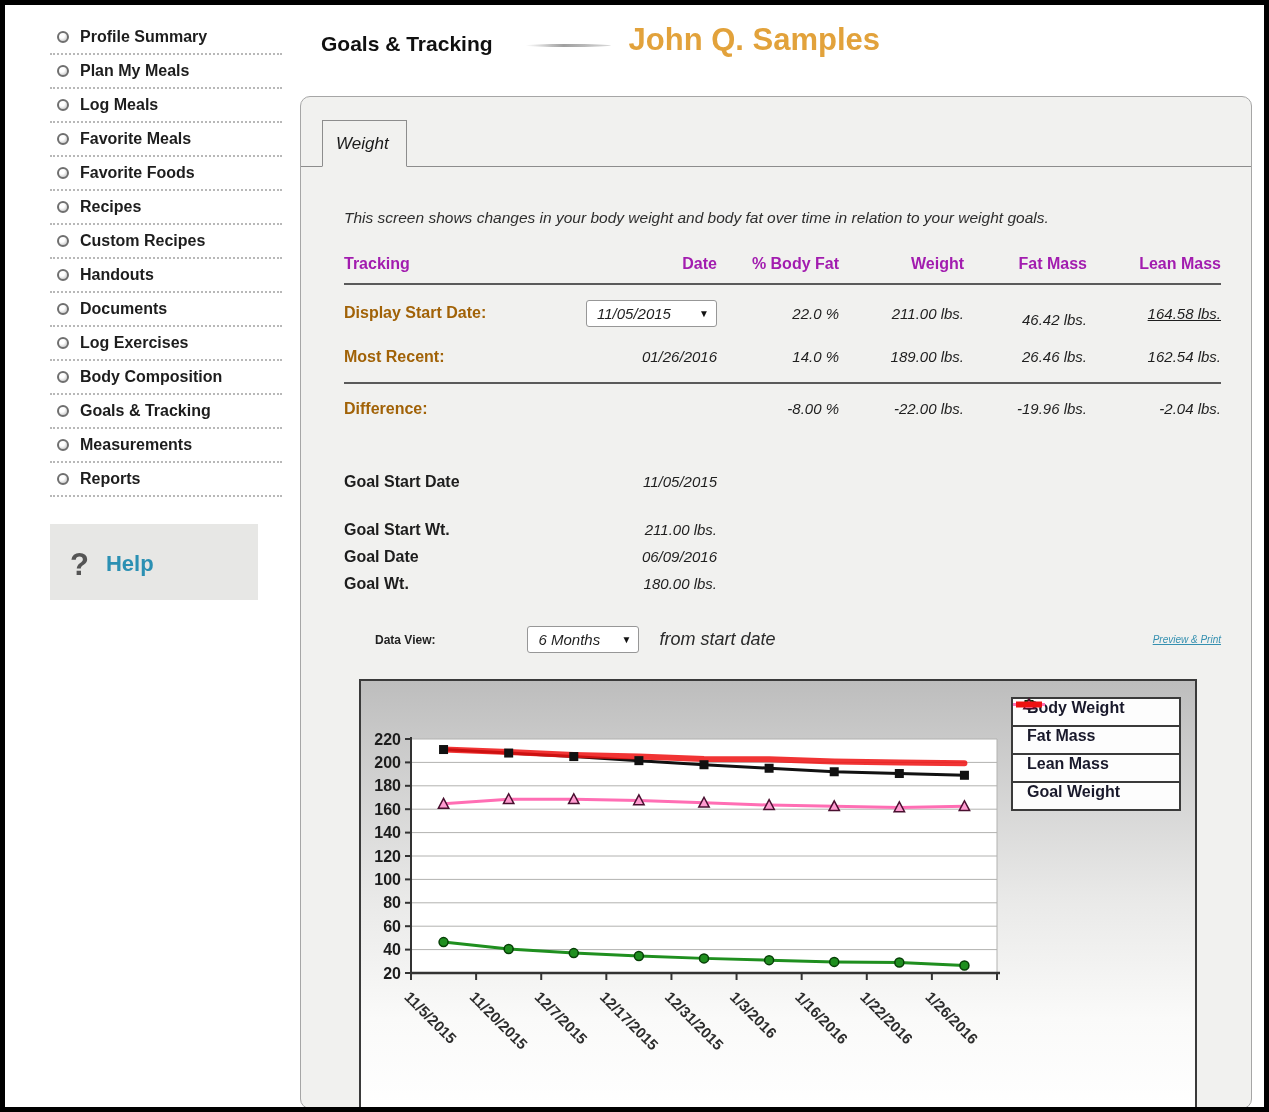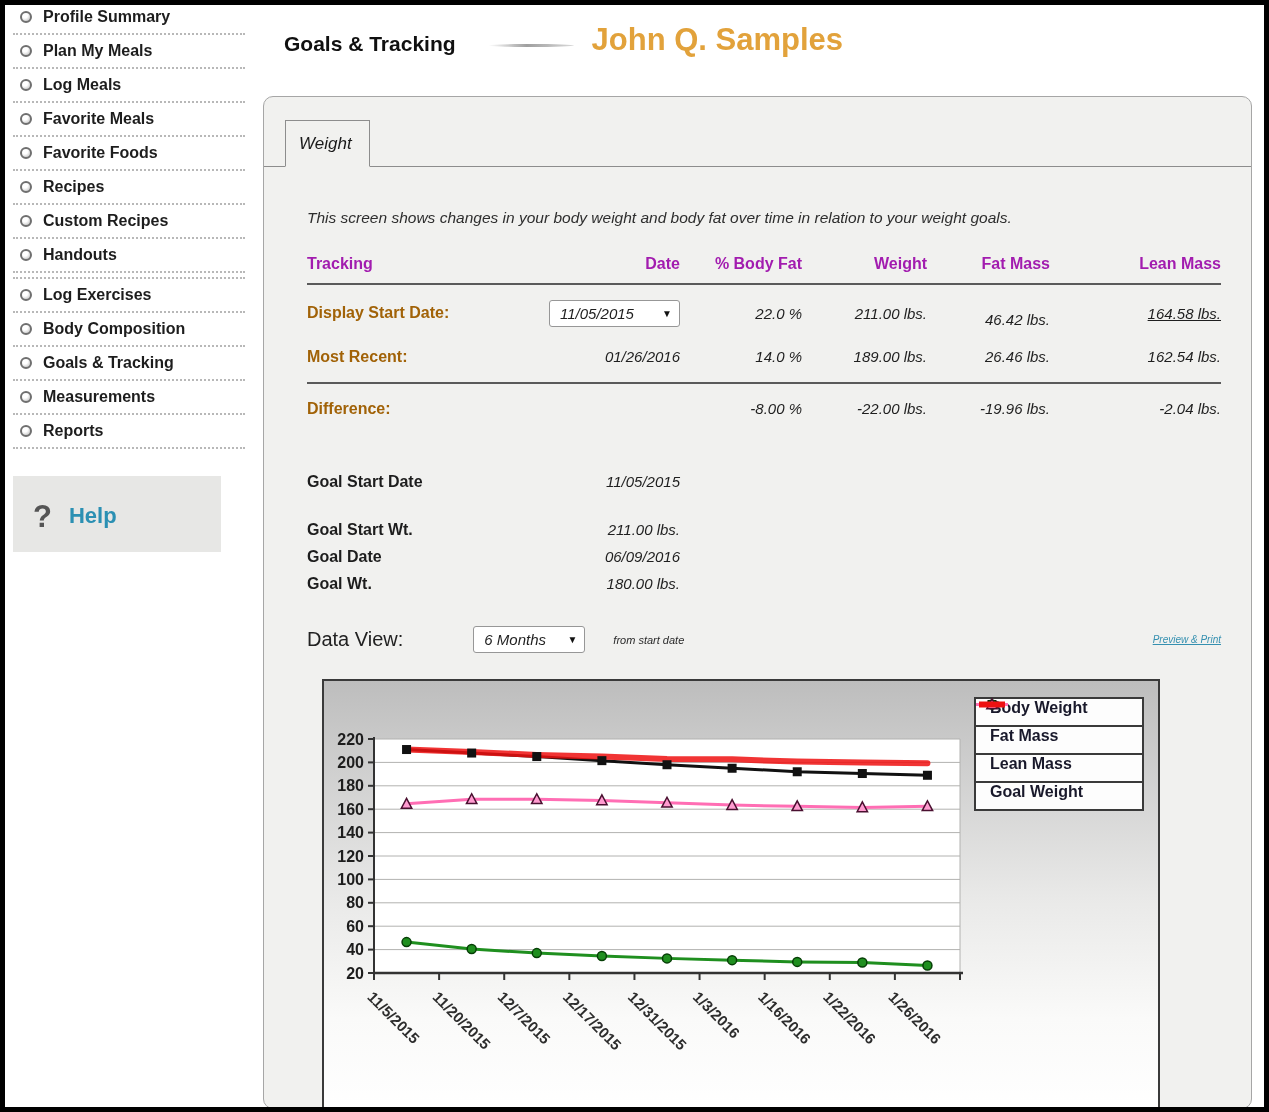--- a/index.html
+++ b/index.html
@@ -1,21 +1,21 @@
 <!DOCTYPE html>
 <html><head>
 <meta charset="utf-8">
 <style>
   * { margin:0; padding:0; box-sizing:border-box; }
   html,body { background:#fff; }
   body { font-family:"Liberation Sans", sans-serif; color:#222; }
   .page { width:1269px; height:1112px; border:5px solid #000; background:#fff; display:flex; overflow:hidden; position:relative; }
 
   
-  .sidebar { width:254px; flex:none; background:#fff; }
+  .sidebar { width:254px; flex:none; padding-top:20px; background:#fff;margin-left:37px; }
   .side-item { display:flex; align-items:center; gap:11px; padding:3px 0 3px 15px; cursor:pointer; }
   .bullet { width:12px; height:12px; border-radius:50%; border:2px solid #6f6f6f; flex:none;
             background:radial-gradient(circle at 35% 30%, #ffffff 35%, #c2c2c2 90%); }
   .side-label { font-weight:bold; font-size:16px; color:#1d1d1d; white-space:nowrap; }
   .side-sep { border-bottom:2px dotted #b8b8b8; margin:4px 14px 4px 8px; }
   .help-box { background:#e7e7e5; margin:27px 38px 0 8px; padding:14px 0 10px 20px; }
   .help-row { display:flex; align-items:center; gap:17px; height:52px; cursor:pointer; }
   .q-icon { font-size:31px; font-weight:bold; color:#555; line-height:1; }
   .play-icon { width:0; height:0; border-left:18px solid #4e4e4e; border-top:11px solid transparent; border-bottom:11px solid transparent; }
   .teal { color:#2b90b3; font-weight:bold; font-size:22px; }
@@ -54,23 +54,23 @@
               font-style:italic; font-size:15px; color:#1f1f1f; cursor:pointer; }
   .dd-arrow { font-style:normal; font-size:10px; color:#111; }
 
   .goals { margin-top:44px; width:373px; }
   .goal-row { display:grid; grid-template-columns:1fr 160px; height:27px; align-items:center; }
   .goal-row.first { margin-bottom:21px; }
   .goal-label { font-weight:bold; font-size:16px; color:#1d1d1d; }
   .goal-val { font-style:italic; font-size:15px; text-align:right; color:#1f1f1f; }
 
   .data-view { margin-top:29px; display:flex; align-items:center; }
-  .dv-label { font-weight:normal; font-size:20px; }
-  .dv-dd { width:112px; margin-left:70px; }
-  .dv-suffix { font-style:italic; font-size:11px; margin-left:28px; color:#2a2a2a; }
+  .dv-label { font-weight:bold; font-size:12px;margin-left:31px; }
+  .dv-dd { width:112px; margin-left:92px; }
+  .dv-suffix { font-style:italic; font-size:18px; margin-left:20px; color:#2a2a2a; }
   .pp-link { margin-left:auto; font-style:italic; font-size:10px; color:#3590b0; text-decoration:underline; cursor:pointer; }
 
   
   .chart-wrap { position:relative; width:838px; height:437px; margin:26px 0 0 15px; }
   .chart-wrap svg { position:absolute; left:0; top:0; }
   .ylab { font:bold 16px "Liberation Sans", sans-serif; fill:#1d1d1d; }
   .xlab { font:600 15px "Liberation Sans", sans-serif; fill:#2d2d2d; }
   .legend { position:absolute; left:652px; top:18px; width:170px; }
   .legend-row { display:flex; align-items:flex-start; gap:7px; background:#fdfdfd; border:2px solid #3a3a3a;
                 margin-top:-2px; height:30px; padding:0 4px 13px 7px; }
@@ -117,20 +117,24 @@
         <div class="side-item">
           <span class="bullet"></span>
           <span class="side-label">Custom Recipes</span>
         </div>
         <div class="side-sep"></div>
         <div class="side-item">
           <span class="bullet"></span>
           <span class="side-label">Handouts</span>
         </div>
         <div class="side-sep"></div>
+        <div class="side-item">
+          <span class="bullet"></span>
+          <span class="side-label">Documents</span>
+        </div>
         <div class="side-sep"></div>
         <div class="side-item">
           <span class="bullet"></span>
           <span class="side-label">Log Exercises</span>
         </div>
         <div class="side-sep"></div>
         <div class="side-item">
           <span class="bullet"></span>
           <span class="side-label">Body Composition</span>
         </div>

